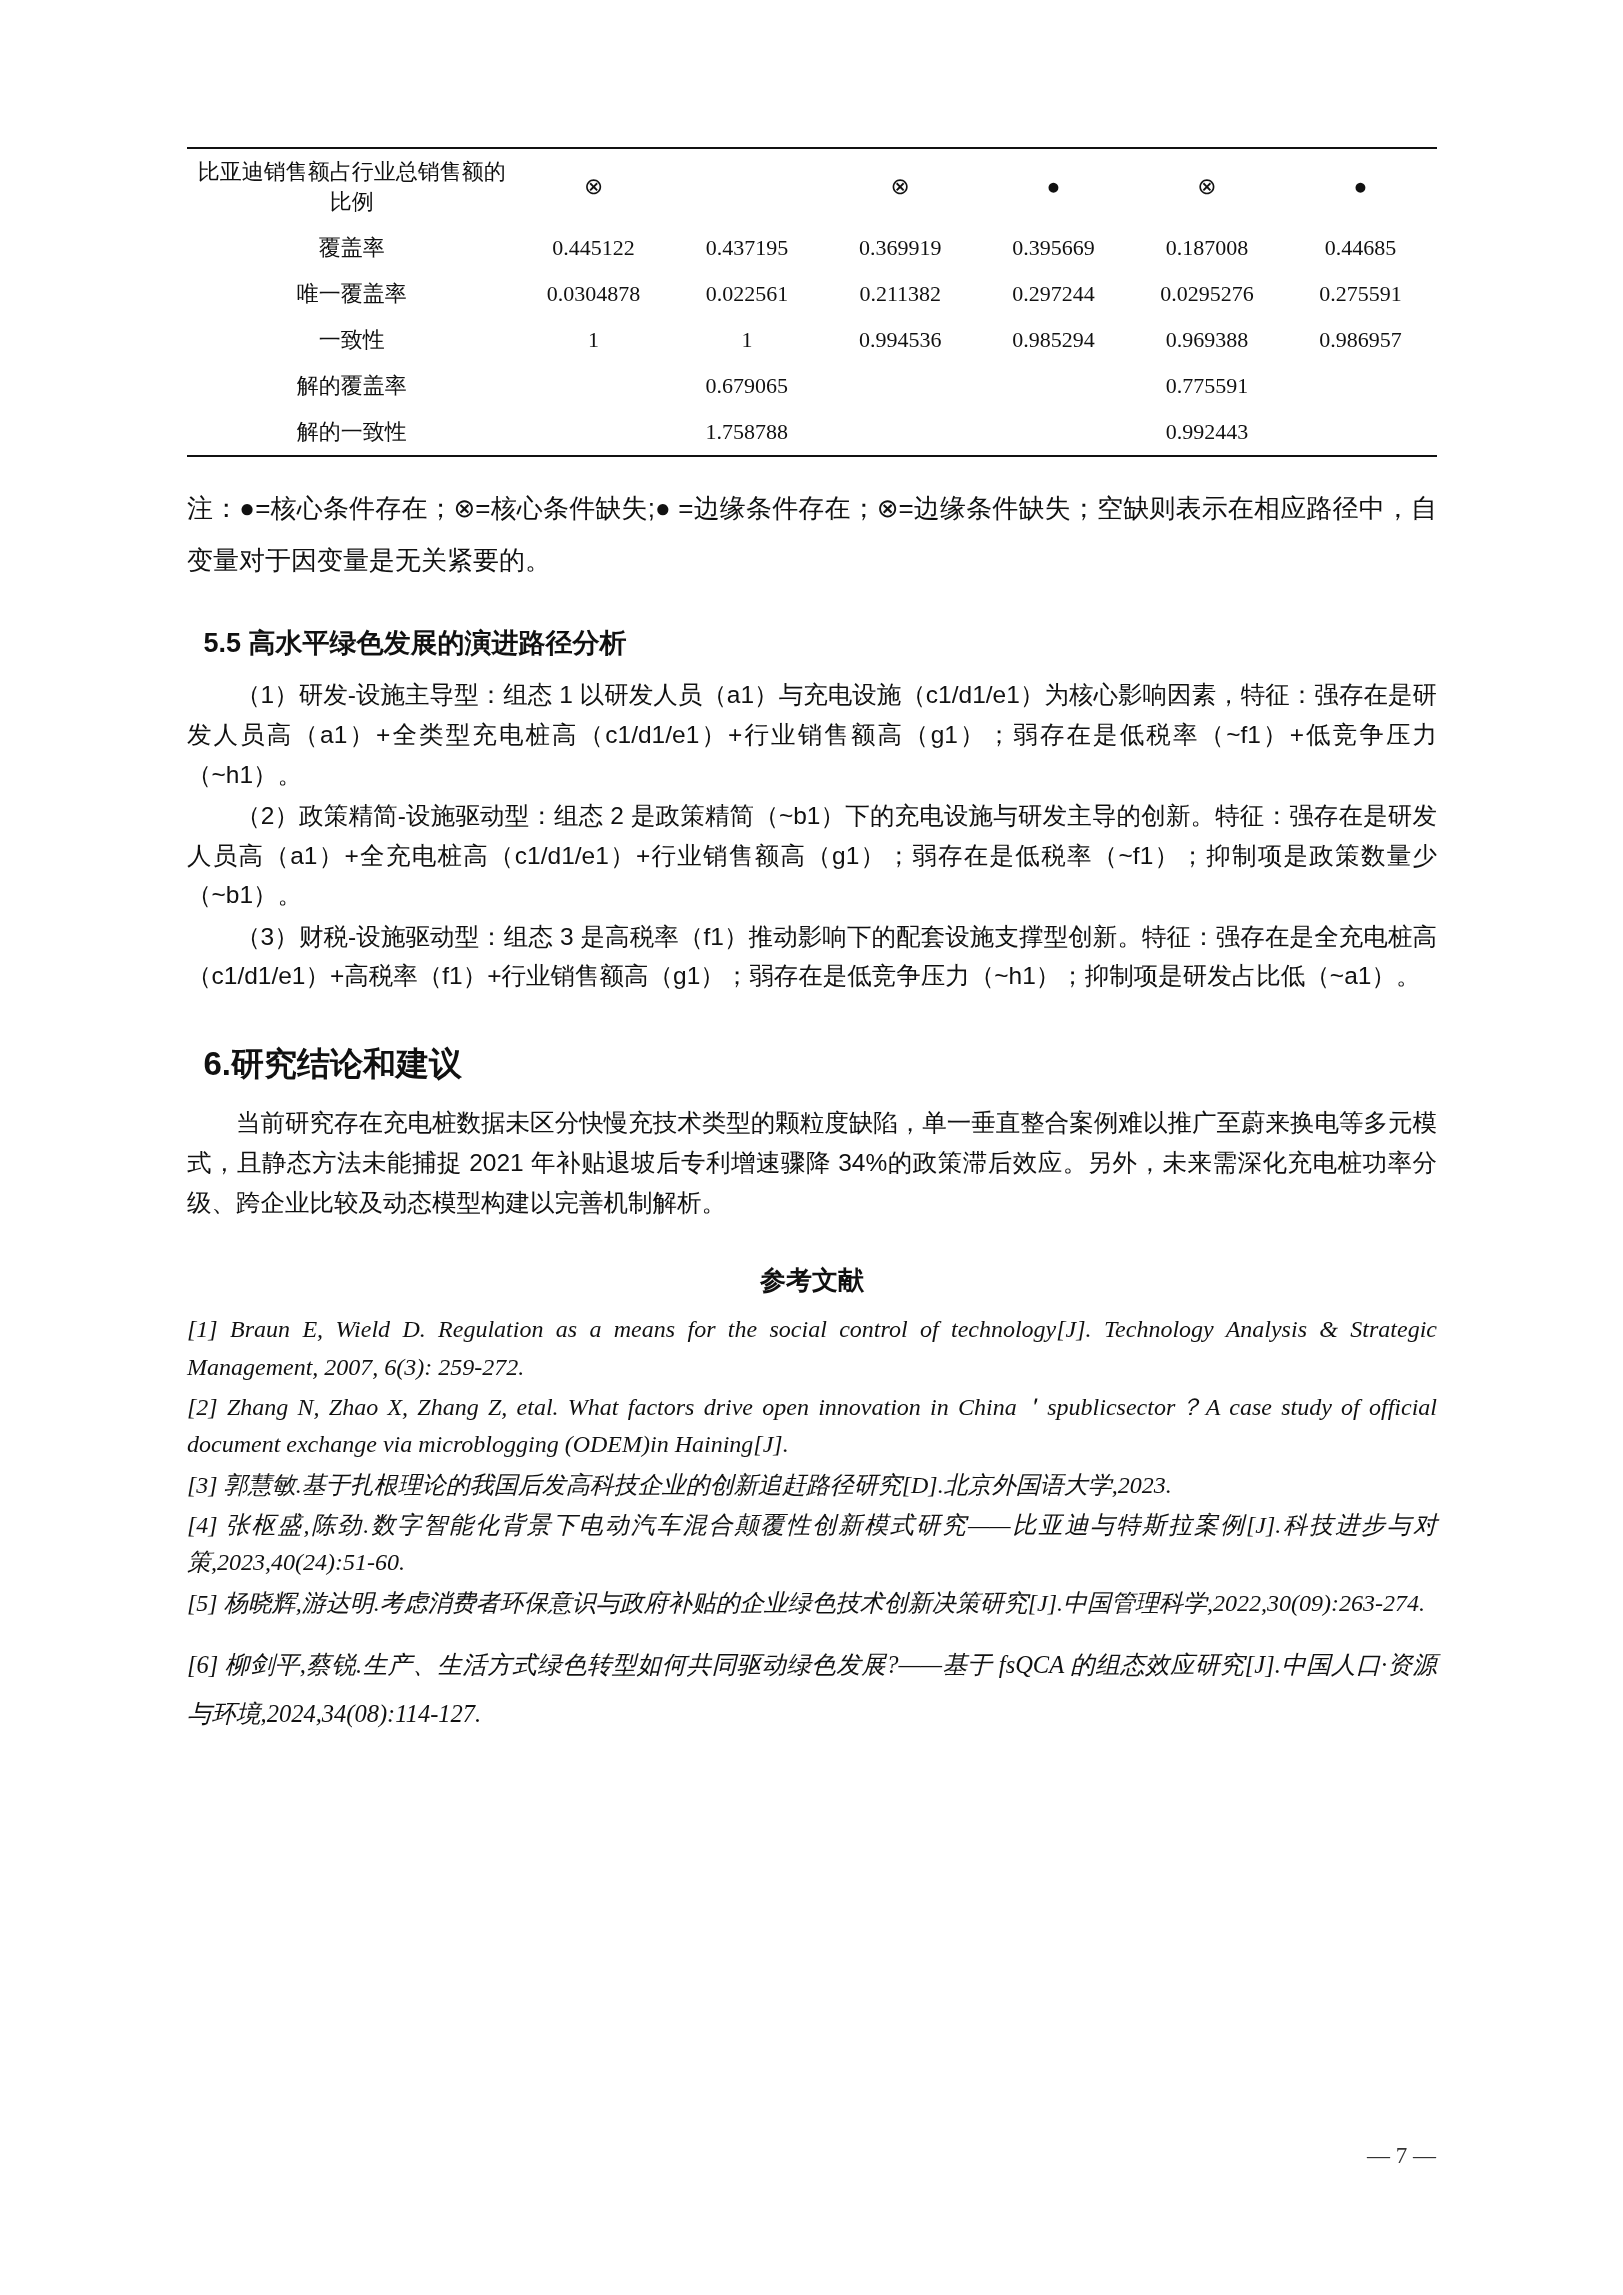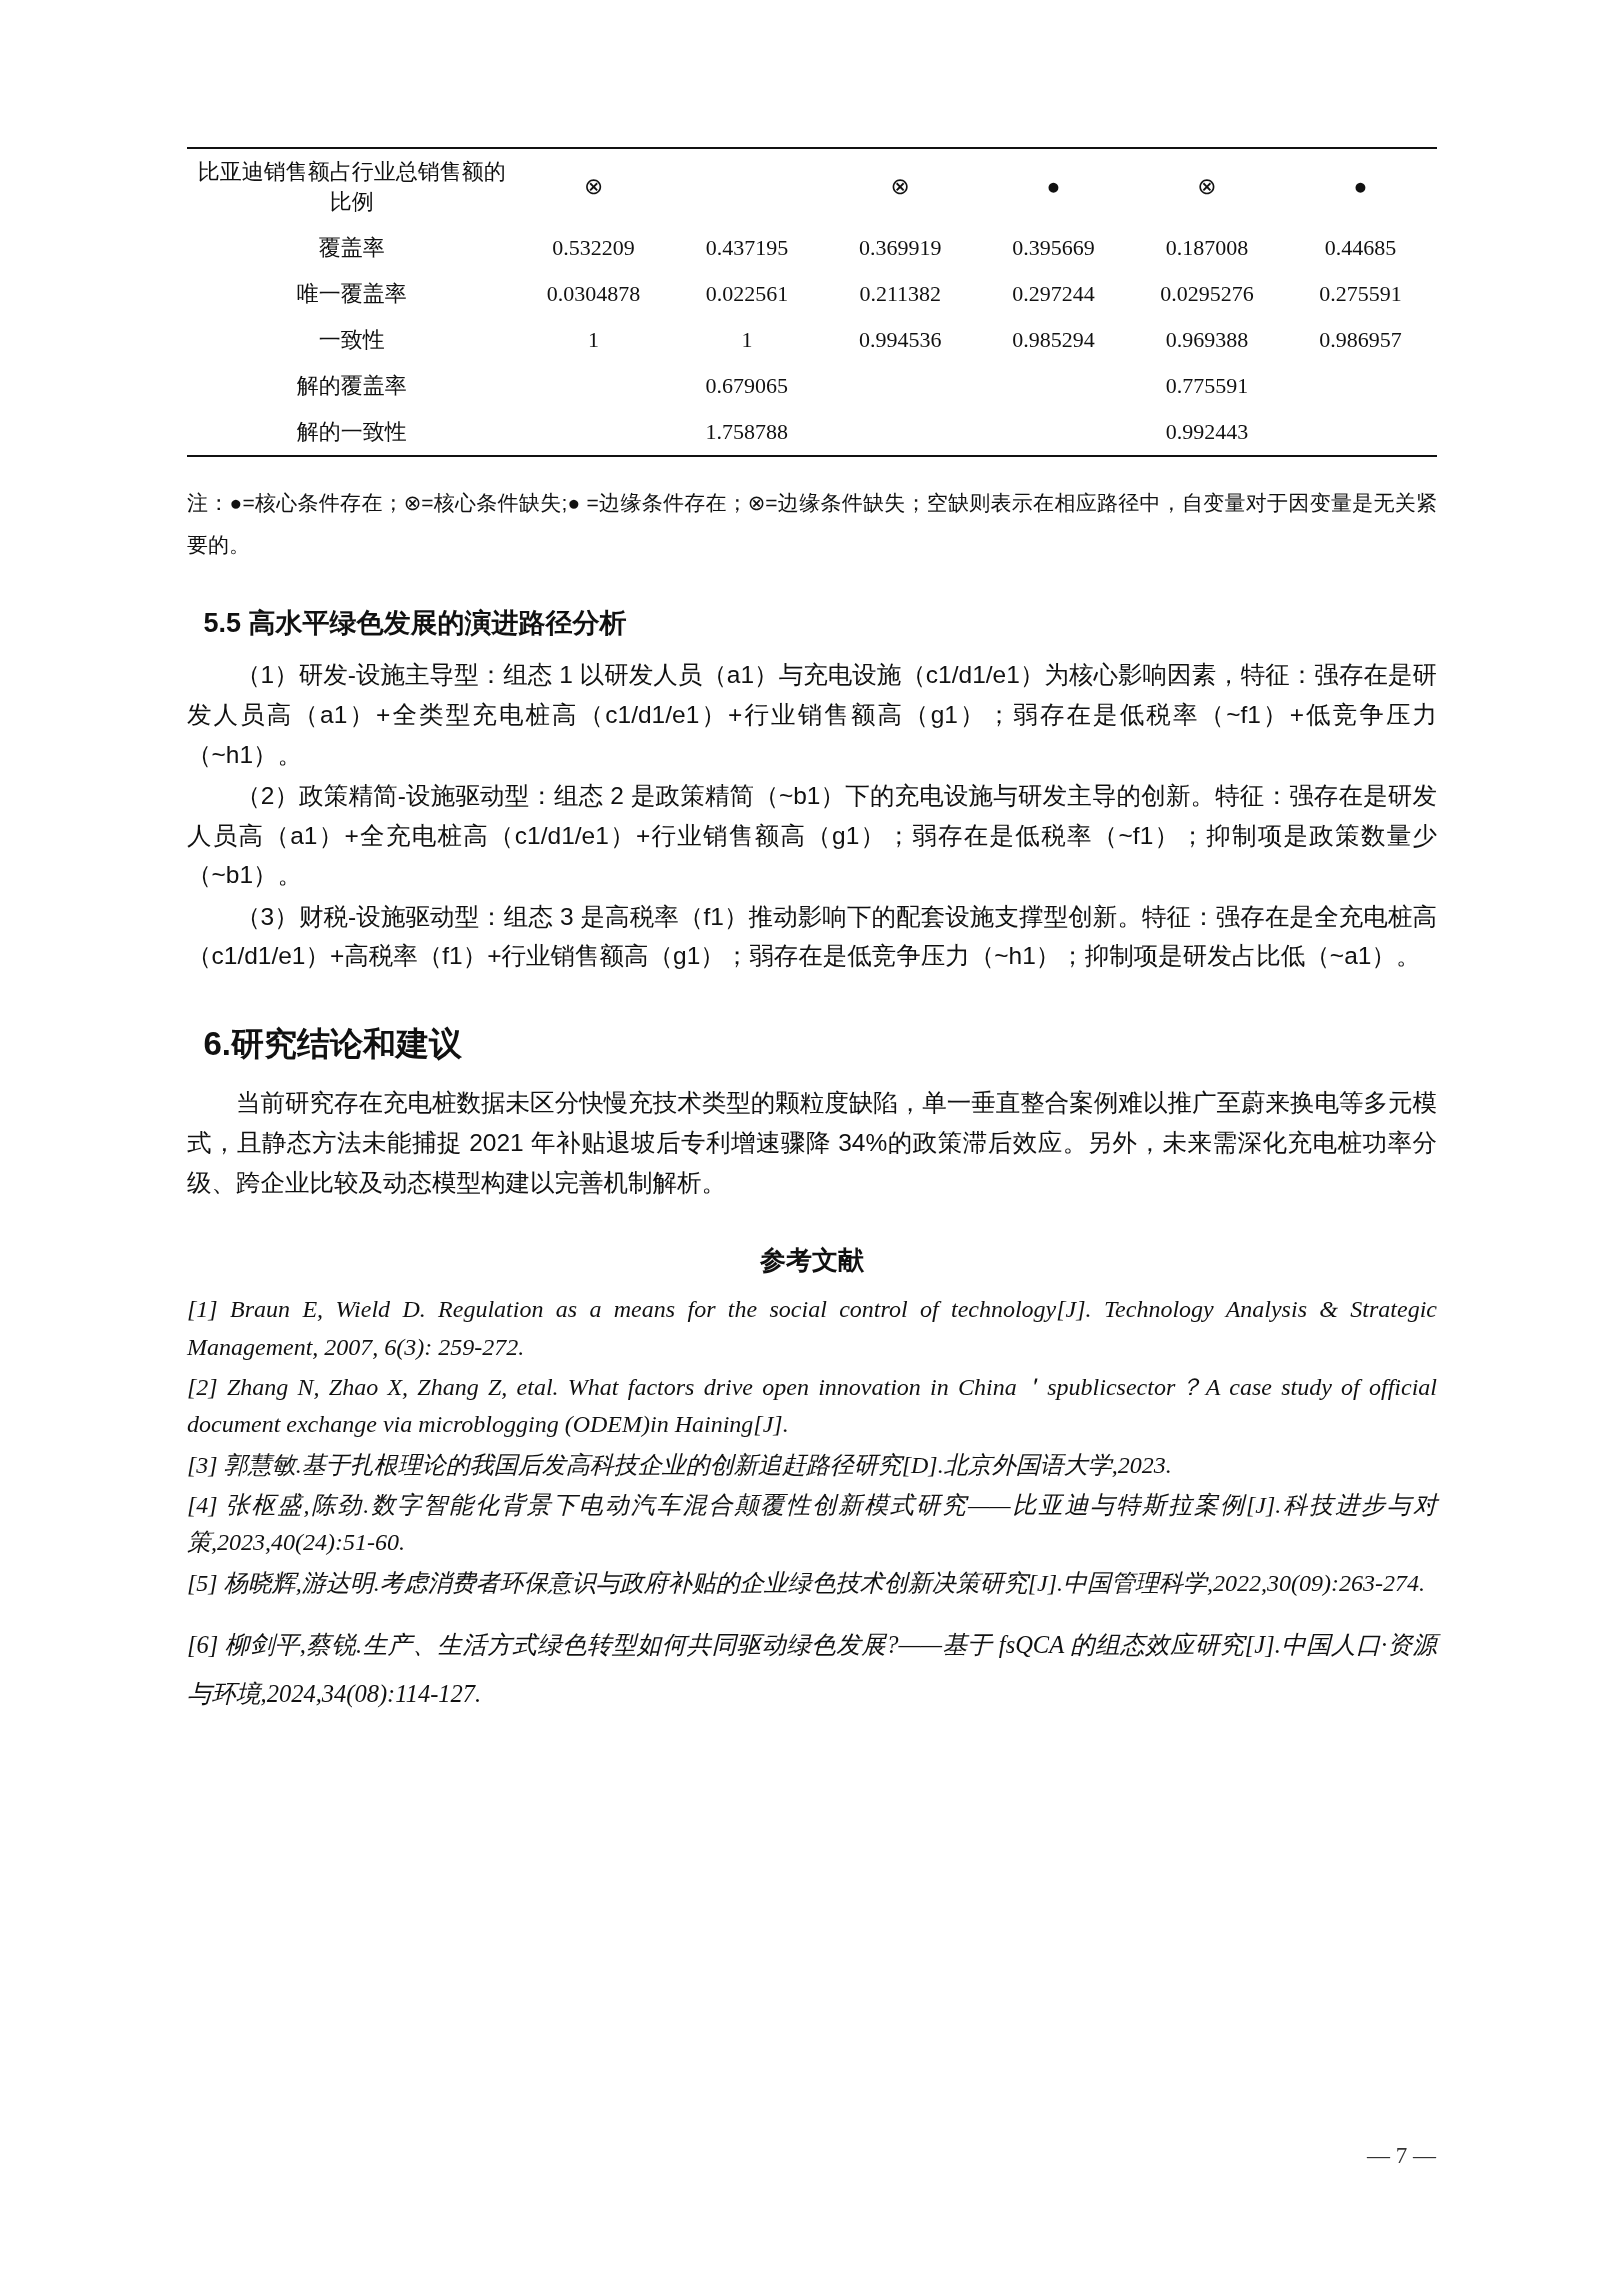--- a/index.html
+++ b/index.html
@@ -61,21 +61,21 @@
     font-size: 23px;
     line-height: 1;
   }
   td.span-left {
     text-align: center;
   }
 
   
   .note {
     margin-top: 24.5px;
-    font-size: 21px;
+    font-size: 26px;
     line-height: 2.0;
     font-family: "Liberation Sans", sans-serif;
     text-align: justify;
   }
 
   
   h2.sec {
     font-family: "Liberation Sans", sans-serif;
     font-size: 27px;
     font-weight: bold;
@@ -141,21 +141,21 @@
           <td class="rowlabel">比亚迪销售额占行业总销售额的比例</td>
           <td class="num sym">⊗</td>
           <td class="num sym"></td>
           <td class="num sym">⊗</td>
           <td class="num sym">●</td>
           <td class="num sym">⊗</td>
           <td class="num sym">●</td>
         </tr>
         <tr>
           <td class="rowlabel">覆盖率</td>
-          <td class="num">0.532209</td>
+          <td class="num">0.445122</td>
           <td class="num">0.437195</td>
           <td class="num">0.369919</td>
           <td class="num">0.395669</td>
           <td class="num">0.187008</td>
           <td class="num">0.44685</td>
         </tr>
         <tr>
           <td class="rowlabel">唯一覆盖率</td>
           <td class="num">0.0304878</td>
           <td class="num">0.022561</td>

